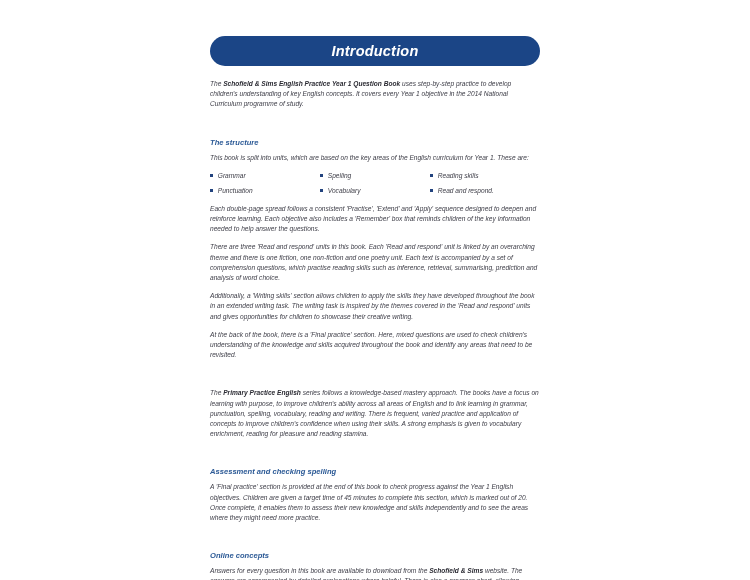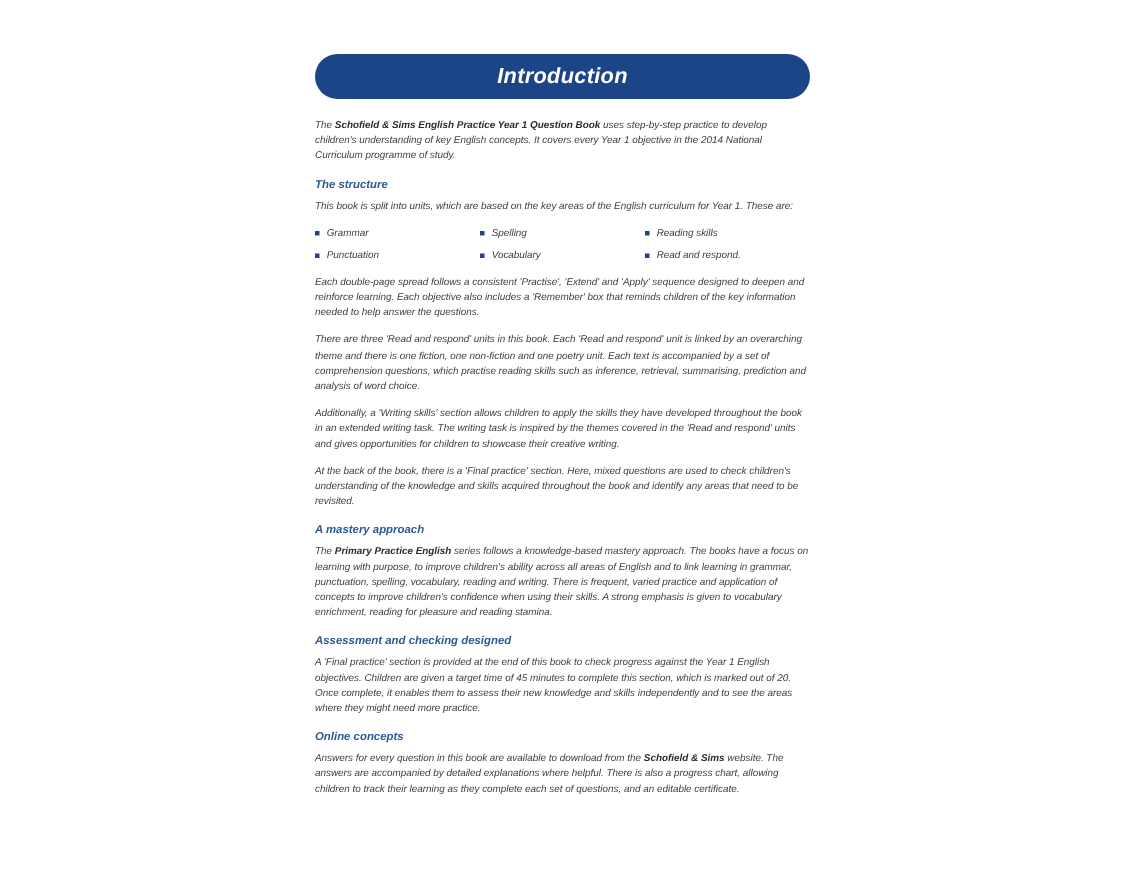--- a/index.html
+++ b/index.html
@@ -65,21 +65,21 @@
 
   
   .section-heading {
     color: #2c5a96;
     font-size: 7.6px;
     font-weight: bold;
     margin: 0 0 5px 0;
     line-height: 10px;
   }
   .section-block {
-    margin-top: 8px;
+    margin-top: 28px;
   }
 
   
   .bullet-grid {
     display: flex;
     margin: 7px 0 9px 0;
   }
   .bullet-col {
     width: 33.33%;
   }
@@ -152,26 +152,25 @@
         </div>
       </div>
 
       <p class="para">Each double-page spread follows a consistent 'Practise', 'Extend' and 'Apply' sequence designed to deepen and reinforce learning. Each objective also includes a 'Remember' box that reminds children of the key information needed to help answer the questions.</p>
       <p class="para">There are three 'Read and respond' units in this book. Each 'Read and respond' unit is linked by an overarching theme and there is one fiction, one non-fiction and one poetry unit. Each text is accompanied by a set of comprehension questions, which practise reading skills such as inference, retrieval, summarising, prediction and analysis of word choice.</p>
       <p class="para">Additionally, a 'Writing skills' section allows children to apply the skills they have developed throughout the book in an extended writing task. The writing task is inspired by the themes covered in the 'Read and respond' units and gives opportunities for children to showcase their creative writing.</p>
       <p class="para">At the back of the book, there is a 'Final practice' section. Here, mixed questions are used to check children's understanding of the knowledge and skills acquired throughout the book and identify any areas that need to be revisited.</p>
     </div>
 
     <div class="section-block">
-      <div class="section-heading">A mastery approach</div>
       <p class="para"><span>The </span><b>Primary Practice English</b><span> series follows a knowledge-based mastery approach. The books have a focus on learning with purpose, to improve children's ability across all areas of English and to link learning in grammar, punctuation, spelling, vocabulary, reading and writing. There is frequent, varied practice and application of concepts to improve children's confidence when using their skills. A strong emphasis is given to vocabulary enrichment, reading for pleasure and reading stamina.</span></p>
     </div>
 
     <div class="section-block">
-      <div class="section-heading">Assessment and checking designed</div>
+      <div class="section-heading">Assessment and checking spelling</div>
       <p class="para">A 'Final practice' section is provided at the end of this book to check progress against the Year 1 English objectives. Children are given a target time of 45 minutes to complete this section, which is marked out of 20. Once complete, it enables them to assess their new knowledge and skills independently and to see the areas where they might need more practice.</p>
     </div>
 
     <div class="section-block">
       <div class="section-heading">Online concepts</div>
       <p class="para"><span>Answers for every question in this book are available to download from the </span><b>Schofield &amp; Sims</b><span> website. The answers are accompanied by detailed explanations where helpful. There is also a progress chart, allowing children to track their learning as they complete each set of questions, and an editable certificate.</span></p>
     </div>
 
   </div>
 </div>

